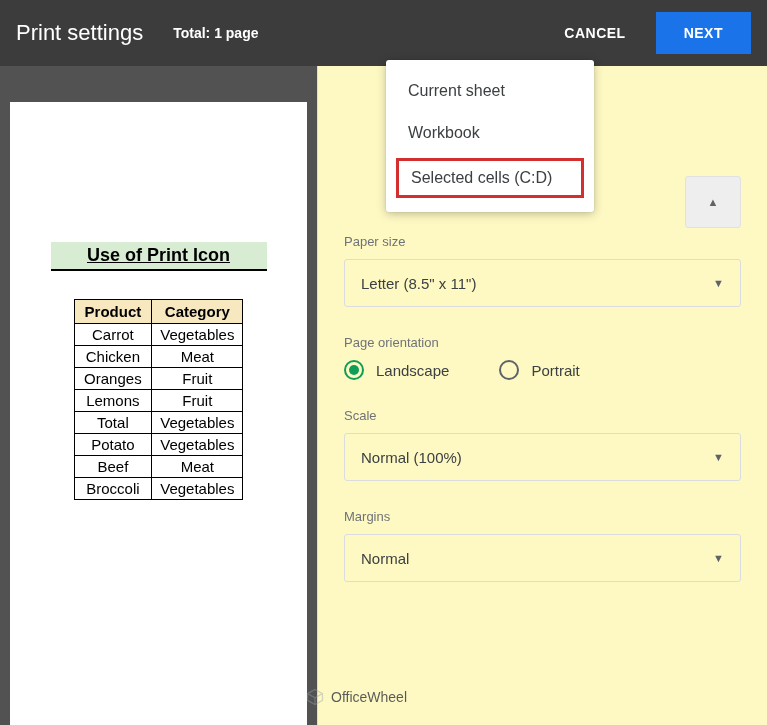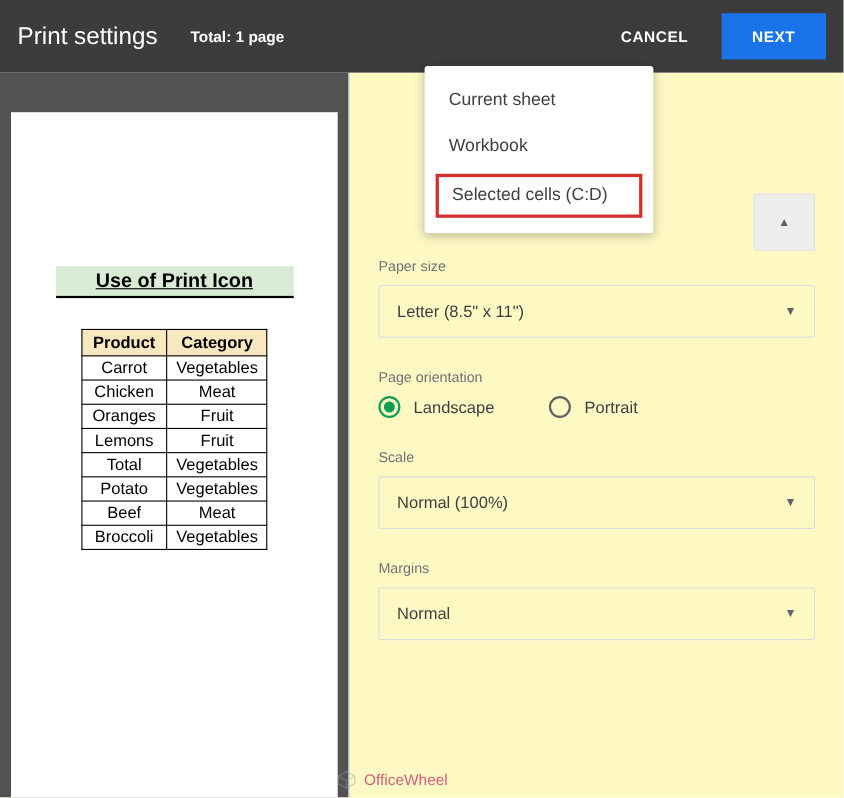--- a/index.html
+++ b/index.html
@@ -203,23 +203,23 @@
       display: flex;
       align-items: center;
       justify-content: center;
       color: #5f6368;
       font-size: 11px;
       cursor: pointer;
       z-index: 10;
     }
     .watermark {
       position: absolute;
-      bottom: 6px;
+      bottom: 18px;
       left: 305px;
-      color: #be185d;
+      color: #0f172a;
       font-size: 14px;
       display: flex;
       align-items: center;
       gap: 6px;
       z-index: 30;
       opacity: 0.7;
     }
     .watermark svg { opacity: 0.6; }
   </style>
 </head>

